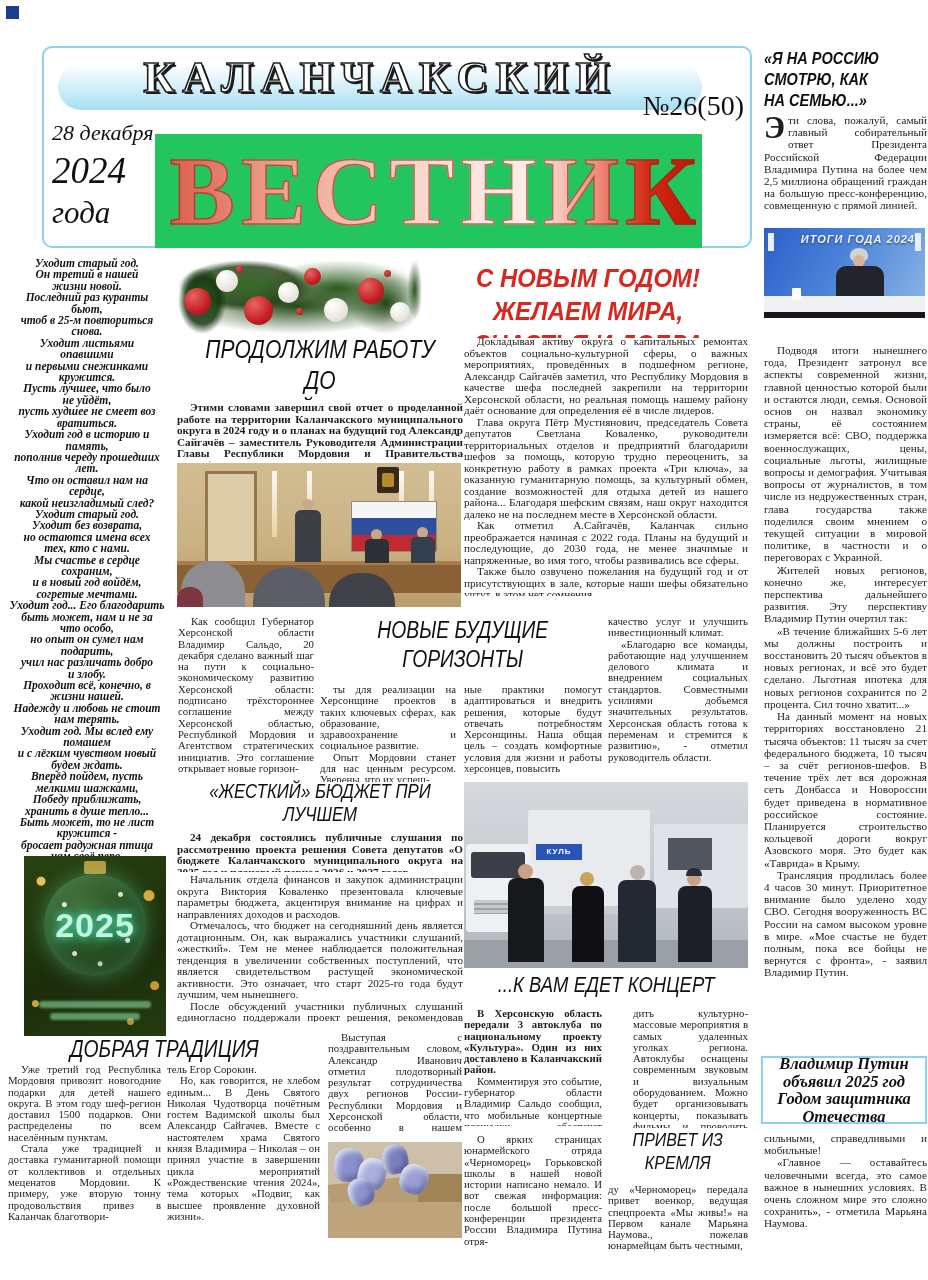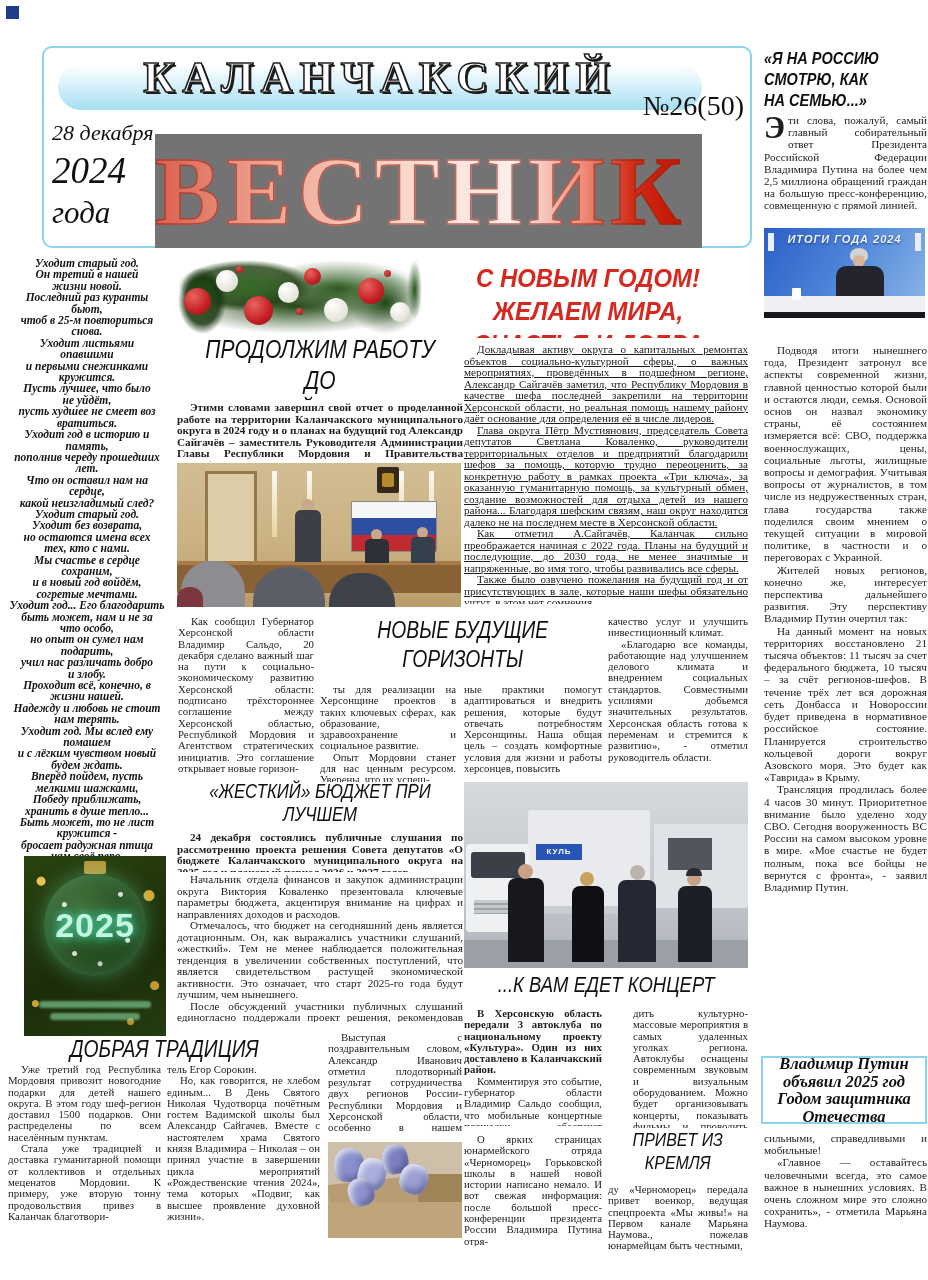--- a/index.html
+++ b/index.html
@@ -10,21 +10,21 @@
   
   .corner { position:absolute; left:6px; top:6px; width:13px; height:13px; background:#1e3c8c; }
   .mh-frame { position:absolute; left:42px; top:46px; width:710px; height:202px; border:2px solid #8bd2ea; border-radius:10px; }
   .mh-band { position:absolute; left:14px; top:16px; width:644px; height:46px; border-radius:23px; background:linear-gradient(#ffffff 0%, #d8f1fa 45%, #a6dff2 100%); }
   .mh-title { position:absolute; left:14px; top:4px; width:644px; text-align:center; font-family:"Liberation Serif",serif; font-weight:bold; font-size:44px; letter-spacing:7px; color:#ffffff; -webkit-text-stroke:1.6px #1c1c1c; text-shadow:2px 2px 0 #1c1c1c; }
   .mh-issue { position:absolute; right:6px; top:42px; font-size:28px; color:#101010; font-family:"Liberation Serif",serif; }
   .mh-date { position:absolute; left:8px; top:74px; width:112px; color:#101010; line-height:1.0;font-style:italic; }
   .mh-date .d1 { font-size:22px; margin-bottom:8px; }
   .mh-date .d2 { font-size:37px; margin-bottom:8px; }
   .mh-date .d3 { font-size:31px; }
-  .vestnik { position:absolute; left:111px; top:86px; width:547px; height:114px; background:#737373; display:flex; align-items:center; justify-content:flex-start; }
+  .vestnik { position:absolute; left:111px; top:86px; width:547px; height:114px; background:#22c55e; display:flex; align-items:center; justify-content:flex-end; }
   .vestnik-text { font-family:"Liberation Serif",serif; font-weight:bold; font-size:98px; line-height:100px; letter-spacing:6px; color:#e07a68; }
   @supports ((-webkit-background-clip:text)) {
     .vestnik-text { background:linear-gradient(90deg,#d95f4c 0%,#eda08e 20%,#f6c6b9 38%,#fbe2da 54%,#fceee9 68%,#f0907e 80%,#d02a14 90%,#c21203 100%);
       -webkit-background-clip:text; background-clip:text; color:transparent; -webkit-text-stroke:1.5px rgba(150,40,25,.65); }
   }
 
   
   .hl { display:flex; justify-content:center; align-items:flex-start; font-family:"Liberation Sans",sans-serif; font-style:italic; color:#101010; text-align:center; }
   .cond { display:inline-block; transform:scaleX(0.84); transform-origin:50% 0; white-space:pre-line; }
   .hl-left { justify-content:flex-start; text-align:left; }
@@ -45,21 +45,21 @@
   .poem { font-weight:bold; font-style:italic; font-size:11.5px; line-height:11.4px; text-align:center; white-space:pre-line; font-family:"Liberation Serif",serif; color:#141414; }
 
   .putin-box { border:2px solid #8bd2ea; background:#fff; display:flex; align-items:center; justify-content:center; text-align:center; font-family:"Liberation Serif",serif; font-weight:bold; font-style:italic; font-size:16.5px; line-height:17.5px; white-space:pre-line; color:#101010; }
 
   
   .ph { position:absolute; overflow:hidden; }
   .ph div { position:absolute; }
 
   
   .itogi { background:linear-gradient(120deg,#2d5ec8 0%,#4b83d8 45%,#8fb8e8 100%); }
-  .itogi .banner { left:4px; right:4px; top:5px; height:18px; color:#f2f7ff; font:bold italic 11px "Liberation Sans",sans-serif; text-align:center; letter-spacing:1px; text-shadow:0 1px 2px #1b3a7a; border-left:6px solid #e8eefc; border-right:6px solid #e8eefc; }
+  .itogi .banner { left:4px; right:4px; top:5px; height:18px; color:#f2f7ff; font:bold italic 11px "Liberation Sans",sans-serif; text-align:right; letter-spacing:1px; text-shadow:0 1px 2px #1b3a7a; border-left:6px solid #e8eefc; border-right:6px solid #e8eefc; }
   .itogi .hair { left:86px; top:20px; width:18px; height:14px; border-radius:50% 50% 40% 40%; background:#d2d2d2; }
   .itogi .face { left:89px; top:27px; width:12px; height:12px; border-radius:50%; background:#d9b49c; }
   .itogi .suit { left:72px; top:38px; width:48px; height:36px; border-radius:10px 10px 0 0; background:#23242c; }
   .itogi .desk { left:0; bottom:6px; height:16px; right:0; background:#eef0f3; }
   .itogi .cup { left:28px; bottom:18px; width:9px; height:12px; background:#fdfdfd; border-radius:1px; }
   .itogi .strip { left:0; right:0; bottom:0; height:6px; background:#17171c; }
 
   
   .meeting { background:linear-gradient(#d2bd93 0%, #cab283 55%, #bb9c6c 100%); }
   .meeting .door { left:28px; top:8px; width:52px; height:102px; background:#dccca8; border:3px solid #97784a; }
@@ -190,20 +190,21 @@
     <div class="face"></div>
     <div class="suit"></div>
     <div class="desk"></div>
     <div class="cup"></div>
     <div class="strip"></div>
   </div>
 
   <div class="abs bt rc-flow" style="left:764px; top:324px; width:163px; height:730px;margin-top:20px;">
     <p>Подводя итоги нынешнего года, Президент затронул все аспекты современной жизни, главной ценностью которой были и остаются люди, семья. Основой основ он назвал экономику страны, её состоянием измеряется всё: СВО, поддержка военнослужащих, цены, социальные льготы, жилищные вопросы и демография. Учитывая вопросы от журналистов, в том числе из недружественных стран, глава государства также поделился своим мнением о текущей ситуации в мировой политике, в частности и о переговорах с Украиной.</p>
     <p>Жителей новых регионов, конечно же, интересует перспектива дальнейшего развития. Эту перспективу Владимир Путин очертил так:</p>
+    <p>«В течение ближайших 5-6 лет мы должны построить и восстановить 20 тысяч объектов в новых регионах, и всё это будет сделано. Льготная ипотека для новых регионов сохранится по 2 процента. Сил точно хватит...»</p>
     <p>На данный момент на новых территориях восстановлено 21 тысяча объектов: 11 тысяч за счет федерального бюджета, 10 тысяч – за счёт регионов-шефов. В течение трёх лет вся дорожная сеть Донбасса и Новороссии будет приведена в нормативное российское состояние. Планируется строительство кольцевой дороги вокруг Азовского моря. Это будет как «Таврида» в Крыму.</p>
     <p>Трансляция продлилась более 4 часов 30 минут. Приоритетное внимание было уделено ходу СВО. Сегодня вооруженность ВС России на самом высоком уровне в мире. «Мое счастье не будет полным, пока все бойцы не вернутся с фронта», - заявил Владимир Путин.</p>
   </div>
 
   <div class="abs putin-box" style="left:761px; top:1056px; width:166px; height:68px;">
     <span>Владимир Путин
 объявил 2025 год
 Годом защитника
 Отечества</span>
   </div>
@@ -328,21 +329,21 @@
     <div class="sit2">
         <div class="h"></div>
         <div class="b"></div>
       </div>
     <div class="aud1"></div>
     <div class="aud2"></div>
     <div class="aud3"></div>
     <div class="aud4"></div>
   </div>
 
-  <div class="abs bt wide" style="left:464px; top:344px; width:284px; height:260px;text-decoration:underline;">
+  <div class="abs bt wide" style="left:464px; top:336px; width:284px; height:260px;">
     <p>Докладывая активу округа о капитальных ремонтах объектов социально-культурной сферы, о важных мероприятиях, проведённых в подшефном регионе, Александр Сайгачёв заметил, что Республику Мордовия в качестве шефа последней закрепили на территории Херсонской области, но реальная помощь нашему району даёт основание для определения её в числе лидеров.</p>
     <p>Глава округа Пётр Мустиянович, председатель Совета депутатов Светлана Коваленко, руководители территориальных отделов и предприятий благодарили шефов за помощь, которую трудно переоценить, за конкретную работу в рамках проекта «Три ключа», за оказанную гуманитарную помощь, за культурный обмен, создание возможностей для отдыха детей из нашего района... Благодаря шефским связям, наш округ находится далеко не на последнем месте в Херсонской области.</p>
     <p>Как отметил А.Сайгачёв, Каланчак сильно преображается начиная с 2022 года. Планы на будущий и последующие, до 2030 года, не менее значимые и напряженные, во имя того, чтобы развивались все сферы.</p>
     <p>Также было озвучено пожелания на будущий год и от присутствующих в зале, которые наши шефы обязательно учтут, в этом нет сомнения.</p>
   </div>
 
   <div class="abs bt narrow" style="left:178px; top:616px; width:136px; height:166px;">
     <p>Как сообщил Губернатор Херсонской области Владимир Сальдо, 20 декабря сделано важный шаг на пути к социально-экономическому развитию Херсонской области: подписано трёхстороннее соглашение между Херсонской областью, Республикой Мордовия и Агентством стратегических инициатив. Это соглашение открывает новые горизон-</p>
   </div>
   <div class="abs hl" style="left:320px; top:616px; width:286px; height:64px; font-size:23px; line-height:29px;">

